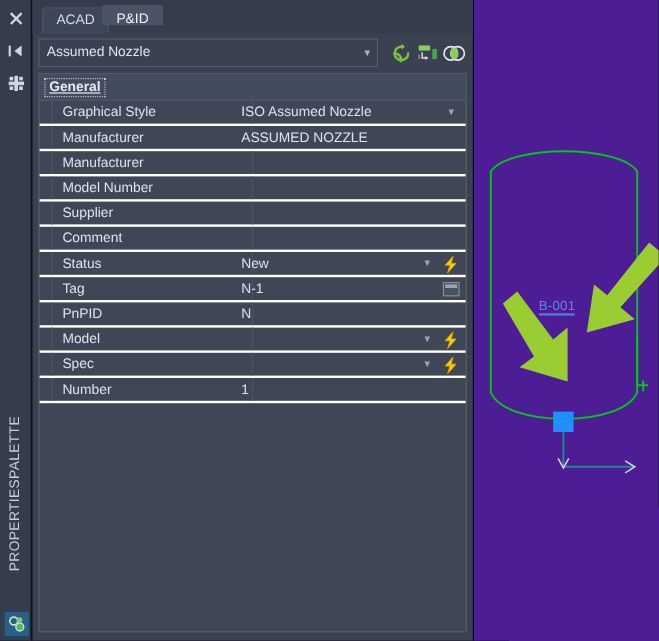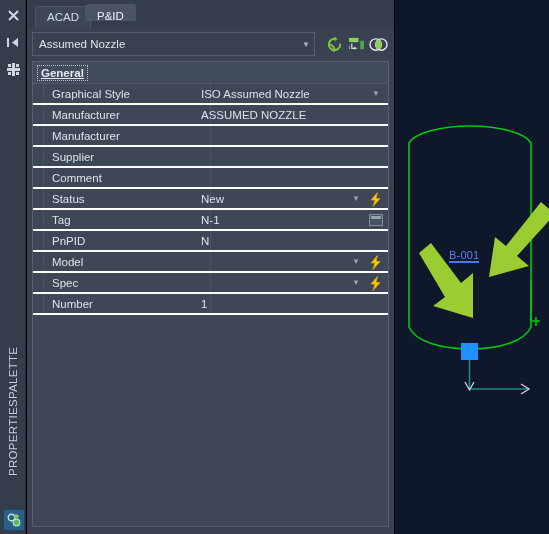--- a/index.html
+++ b/index.html
@@ -214,21 +214,21 @@
     left: 1px; right: 1px; top: 1px;
     height: 3px;
     background: #9aa3b2;
   }
 
   
   #canvas {
     position: absolute;
     left: 395px; top: 0;
     width: 154px; height: 534px;
-    background: #0f172a;
+    background: #4c1d95;
   }
   #tag-label {
     position: absolute;
     left: 54px; top: 249px;
     font-size: 11px;
     color: #5b86e8;
     border-bottom: 2px solid #4a7ae0;
     padding-bottom: 0px;
     letter-spacing: 0.2px;
     user-select: none;
@@ -335,20 +335,26 @@
             <div class="prop-value">ASSUMED NOZZLE</div>
           </div>
           <div class="prop-row">
             <div class="sep"></div>
             <div class="prop-label">Manufacturer</div>
             <div class="prop-divider"></div>
             <div class="prop-value"></div>
           </div>
           <div class="prop-row">
             <div class="sep"></div>
+            <div class="prop-label">Model Number</div>
+            <div class="prop-divider"></div>
+            <div class="prop-value"></div>
+          </div>
+          <div class="prop-row">
+            <div class="sep"></div>
             <div class="prop-label">Supplier</div>
             <div class="prop-divider"></div>
             <div class="prop-value"></div>
           </div>
           <div class="prop-row">
             <div class="sep"></div>
             <div class="prop-label">Comment</div>
             <div class="prop-divider"></div>
             <div class="prop-value"></div>
           </div>

